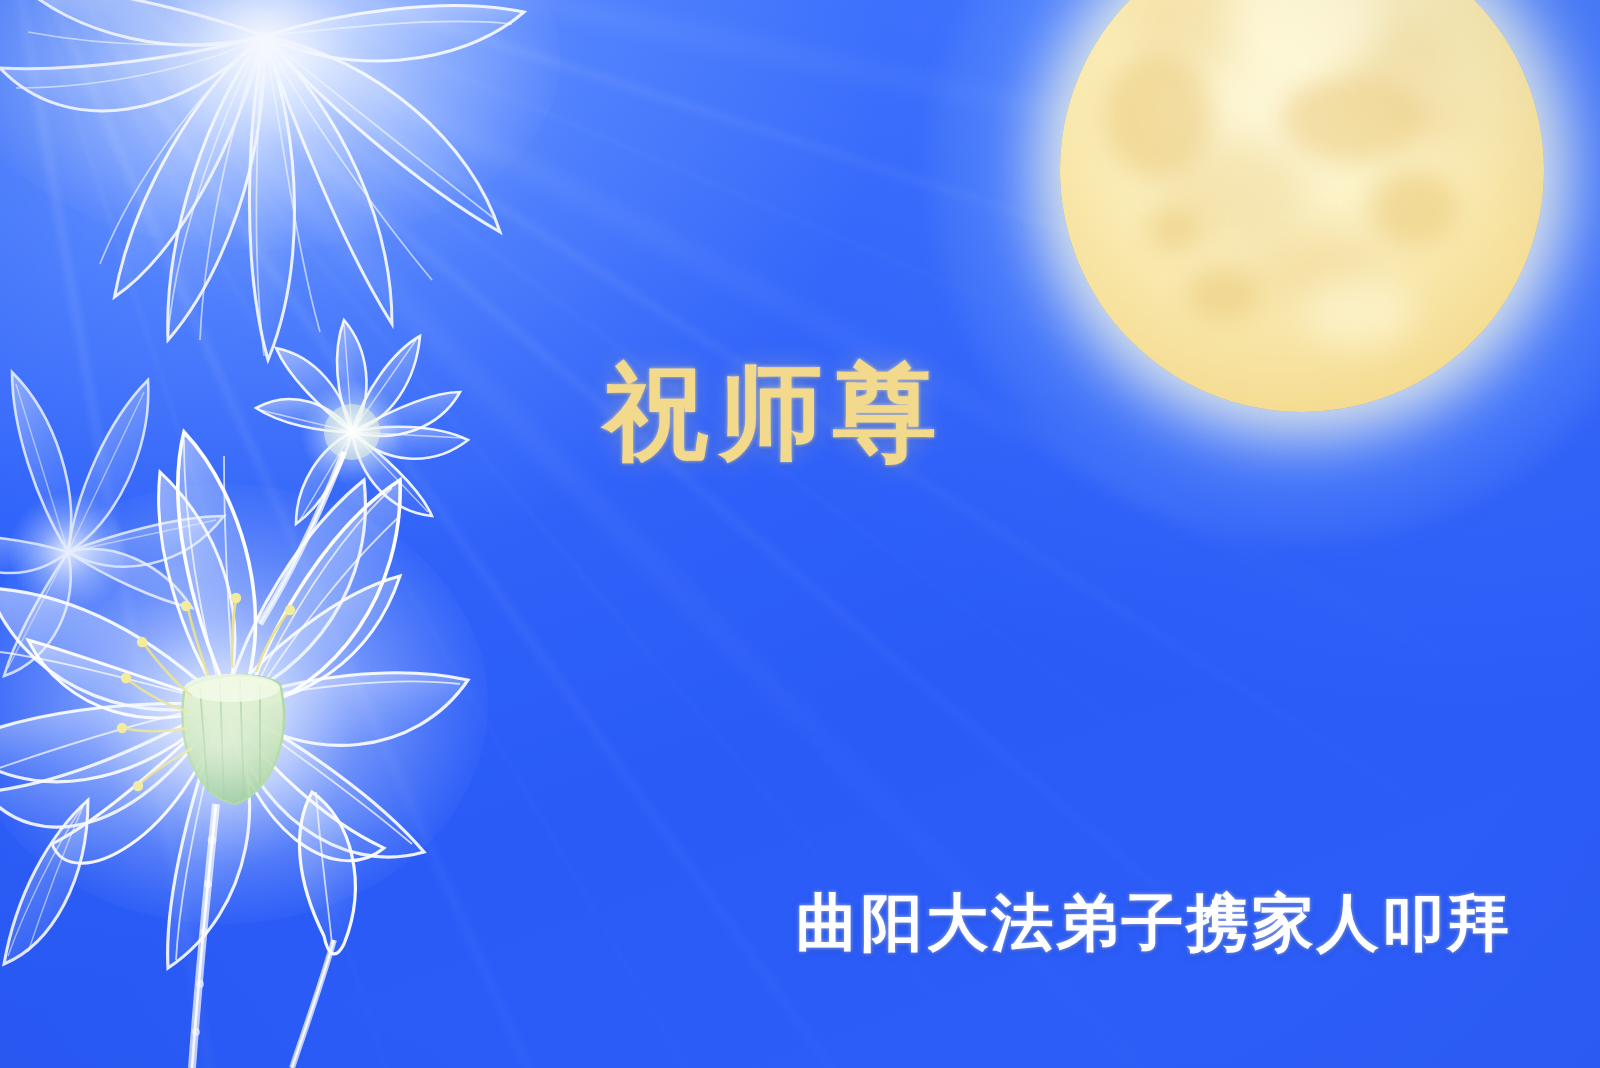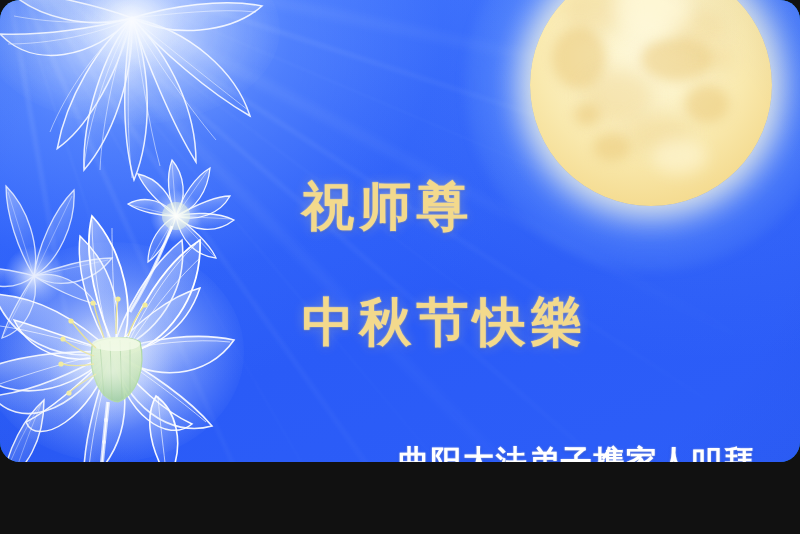--- a/index.html
+++ b/index.html
@@ -8,24 +8,23 @@
     padding: 0;
     background: #111;
   }
   body {
     font-family: "DejaVu Sans", sans-serif;
   }
 
   #card {
     position: relative;
     width: 800px;
-    height: 462px;
+    height: 534px;
     overflow: hidden;
     background: #0369a1;
-    border-radius: 20px;
   }
 
   
   .bg-base {
     position: absolute;
     inset: 0;
     background:
       radial-gradient(ellipse 620px 520px at 18% 6%,
         rgba(190,215,255,0.55) 0%,
         rgba(140,180,255,0.30) 24%,
@@ -407,17 +406,16 @@
           <path d="M42 402 C 30 430, 20 458, 14 476"></path>
         </g>
       </g>
     </svg>
   </div>
 
   <div class="vignette"></div>
 
   <div class="greet" id="greet-line-1">祝师尊</div>
 
-  <div class="greet" id="greet-line-2">中秋节快樂</div>
 
   <div id="signature">曲阳大法弟子携家人叩拜</div>
 
 </div>
 
 </body></html>

